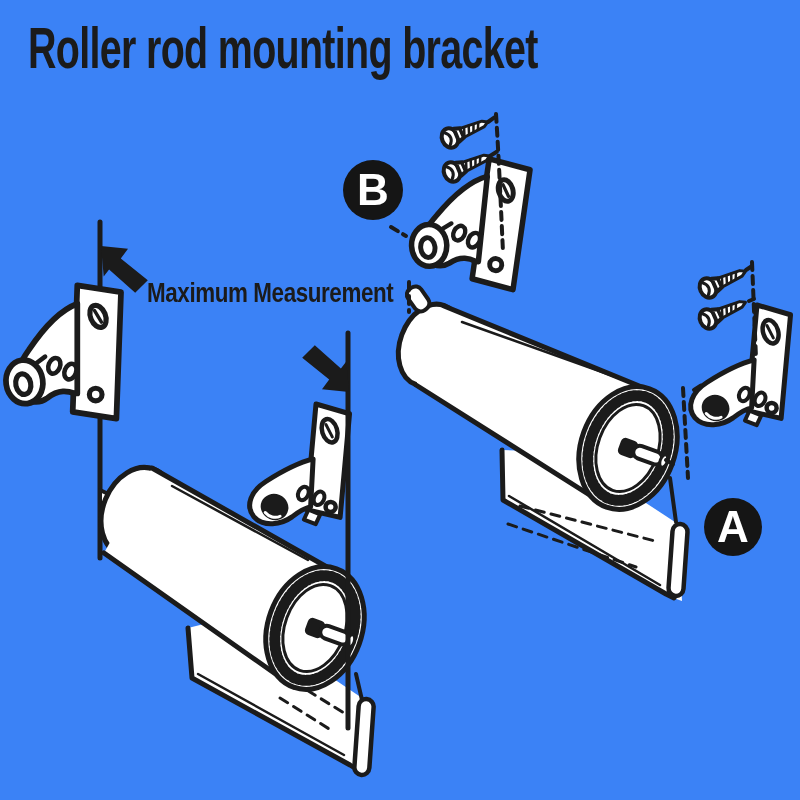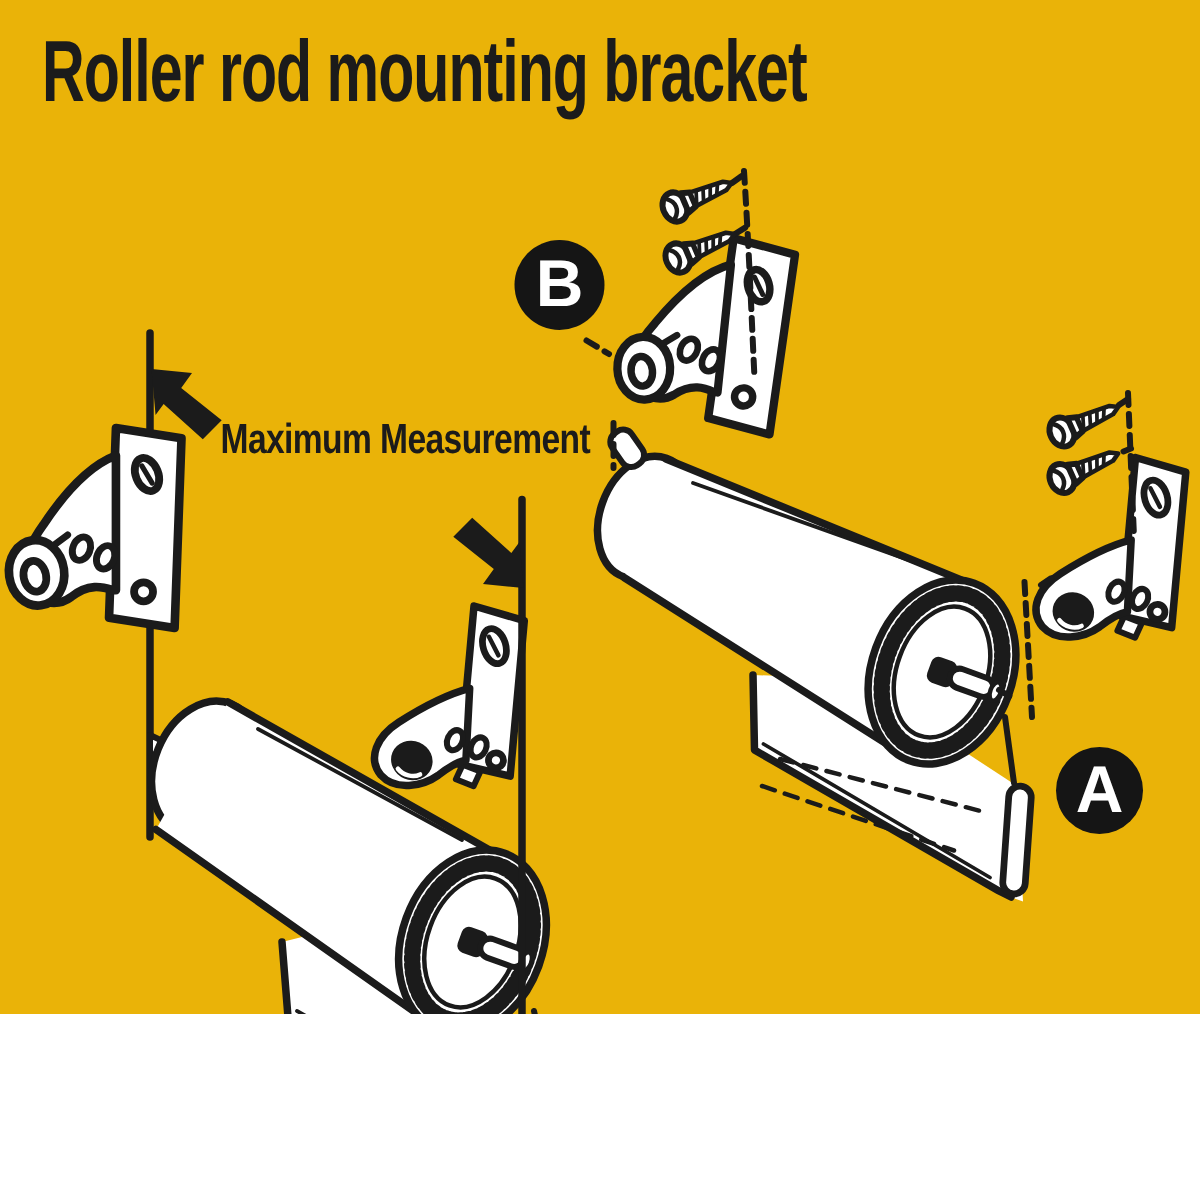--- a/index.html
+++ b/index.html
@@ -1,17 +1,17 @@
 <!DOCTYPE html>
 <html><head>
 <meta charset="utf-8">
 <style>
   html,body{margin:0;padding:0;background:#fff;}
   .canvas{
-    position:relative;width:800px;height:676px;background:#eab308;overflow:hidden;
+    position:relative;width:800px;height:800px;background:#3b82f6;overflow:hidden;
     font-family:"Liberation Sans", sans-serif;color:#1b1b1b;
   }
   .title{
     position:absolute;left:28px;top:14px;font-size:58px;font-weight:700;
     letter-spacing:-1px;white-space:nowrap;transform:scaleX(.68);
     transform-origin:left top;color:#1b1b1b;
   }
   .annotation{
     position:absolute;left:147px;top:277px;font-size:28px;font-weight:700;
     letter-spacing:-.5px;white-space:nowrap;transform:scaleX(.8);

